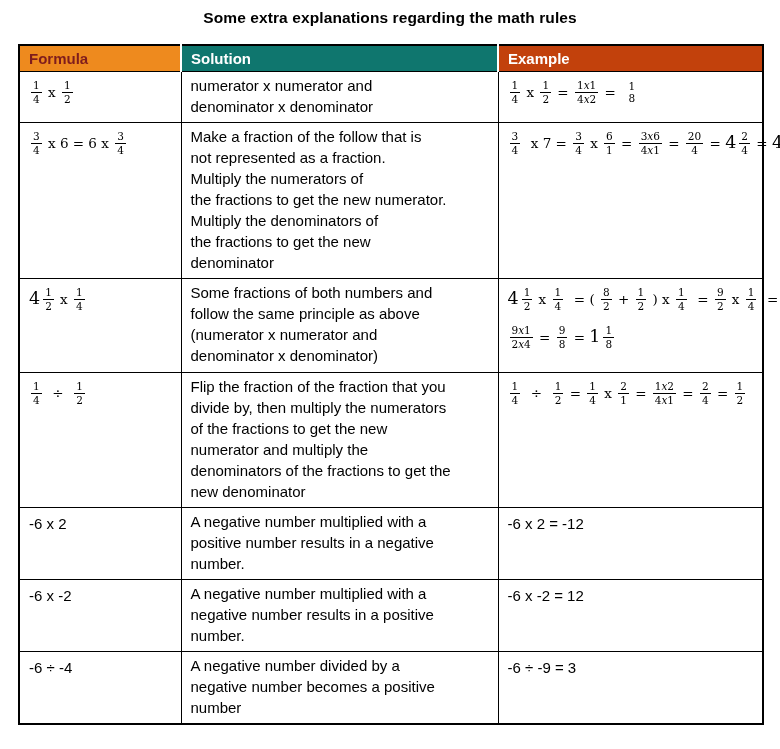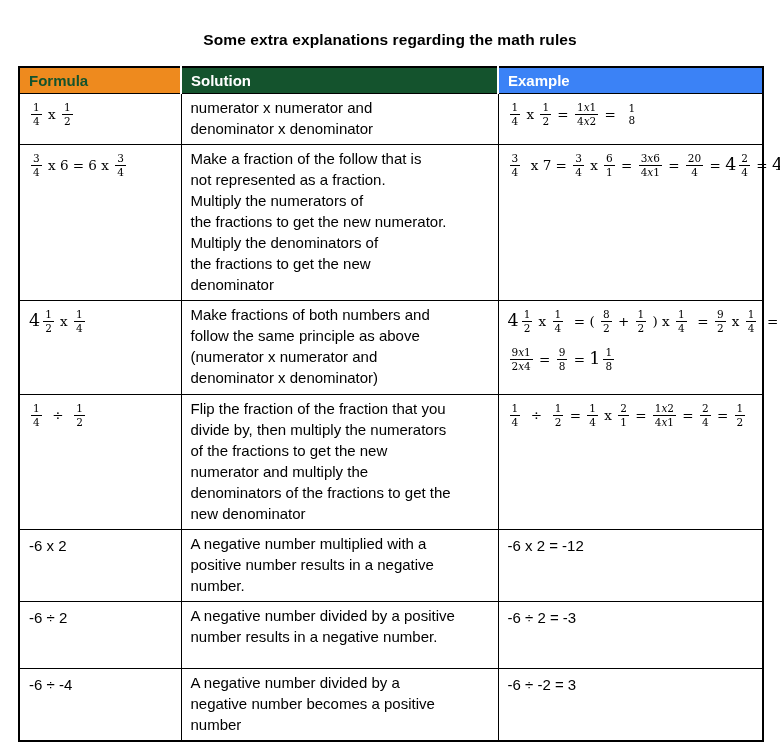--- a/index.html
+++ b/index.html
@@ -2,21 +2,21 @@
 <html><head>
 <meta charset="utf-8">
 <style>
   html,body{margin:0;padding:0;background:#ffffff;}
   body{
     width:780px;height:749px;overflow:hidden;
     font-family:"Liberation Sans", sans-serif;color:#000;
   }
   .title{
     text-align:center;font-weight:bold;font-size:15.5px;
-    padding-top:9px;letter-spacing:0.1px;margin-top:22px;
+    padding-top:9px;letter-spacing:0.1px;
   }
   table.rules{
     border-collapse:collapse;
     margin:17px 0 0 18px;
     width:744px;
     table-layout:fixed;
   }
   table.rules{border:2px solid #000;}
   col.c-formula{width:162px;}
   col.c-solution{width:317px;}
@@ -68,23 +68,23 @@
 <div class="title">Some extra explanations regarding the math rules</div>
 
 <table class="rules">
   <colgroup>
     <col class="c-formula">
     <col class="c-solution">
     <col class="c-example">
   </colgroup>
   <thead>
     <tr>
-      <th style="background: rgb(238, 138, 30); color: #14532d;">Formula</th>
-      <th style="background: #14532d; color: rgb(255, 255, 255);">Solution</th>
-      <th style="background: #3b82f6; color: rgb(255, 255, 255);">Example</th>
+      <th style="background: rgb(238, 138, 30); color: #7f1d1d;">Formula</th>
+      <th style="background: #0f766e; color: rgb(255, 255, 255);">Solution</th>
+      <th style="background: #c2410c; color: rgb(255, 255, 255);">Example</th>
     </tr>
   </thead>
   <tbody>
       <tr>
         <td>
           <div class="math-line">
             <span class="frac">
               <span class="num">1</span>
               <span class="den">4</span>
             </span>
@@ -192,21 +192,21 @@
               <span class="den">2</span>
             </span>
             <span class="mtext"> x </span>
             <span class="frac">
               <span class="num">1</span>
               <span class="den">4</span>
             </span>
           </div>
         </td>
         <td>
-          <div class="sol">Make fractions of both numbers and
+          <div class="sol">Some fractions of both numbers and
 follow the same principle as above
 (numerator x numerator and
 denominator x denominator)</div>
         </td>
         <td>
           <div class="math-line">
             <span class="mwhole">4</span>
             <span class="frac">
               <span class="num">1</span>
               <span class="den">2</span>
@@ -331,37 +331,38 @@
           <div class="sol">A negative number multiplied with a
 positive number results in a negative
 number.</div>
         </td>
         <td>
           <div class="plain">-6 x 2 = -12</div>
         </td>
       </tr>
       <tr>
         <td>
-          <div class="plain">-6 ÷ 2</div>
-        </td>
-        <td>
-          <div class="sol">A negative number divided by a positive
-number results in a negative number.</div>
-        </td>
-        <td>
-          <div class="plain">-6 ÷ 2 = -3</div>
+          <div class="plain">-6 x -2</div>
+        </td>
+        <td>
+          <div class="sol">A negative number multiplied with a
+negative number results in a positive
+number.</div>
+        </td>
+        <td>
+          <div class="plain">-6 x -2 = 12</div>
         </td>
       </tr>
       <tr>
         <td>
           <div class="plain">-6 ÷ -4</div>
         </td>
         <td>
           <div class="sol">A negative number divided by a
 negative number becomes a positive
 number</div>
         </td>
         <td>
-          <div class="plain">-6 ÷ -2 = 3</div>
+          <div class="plain">-6 ÷ -9 = 3</div>
         </td>
       </tr>
     </tbody>
 </table>
 
 </body></html>

